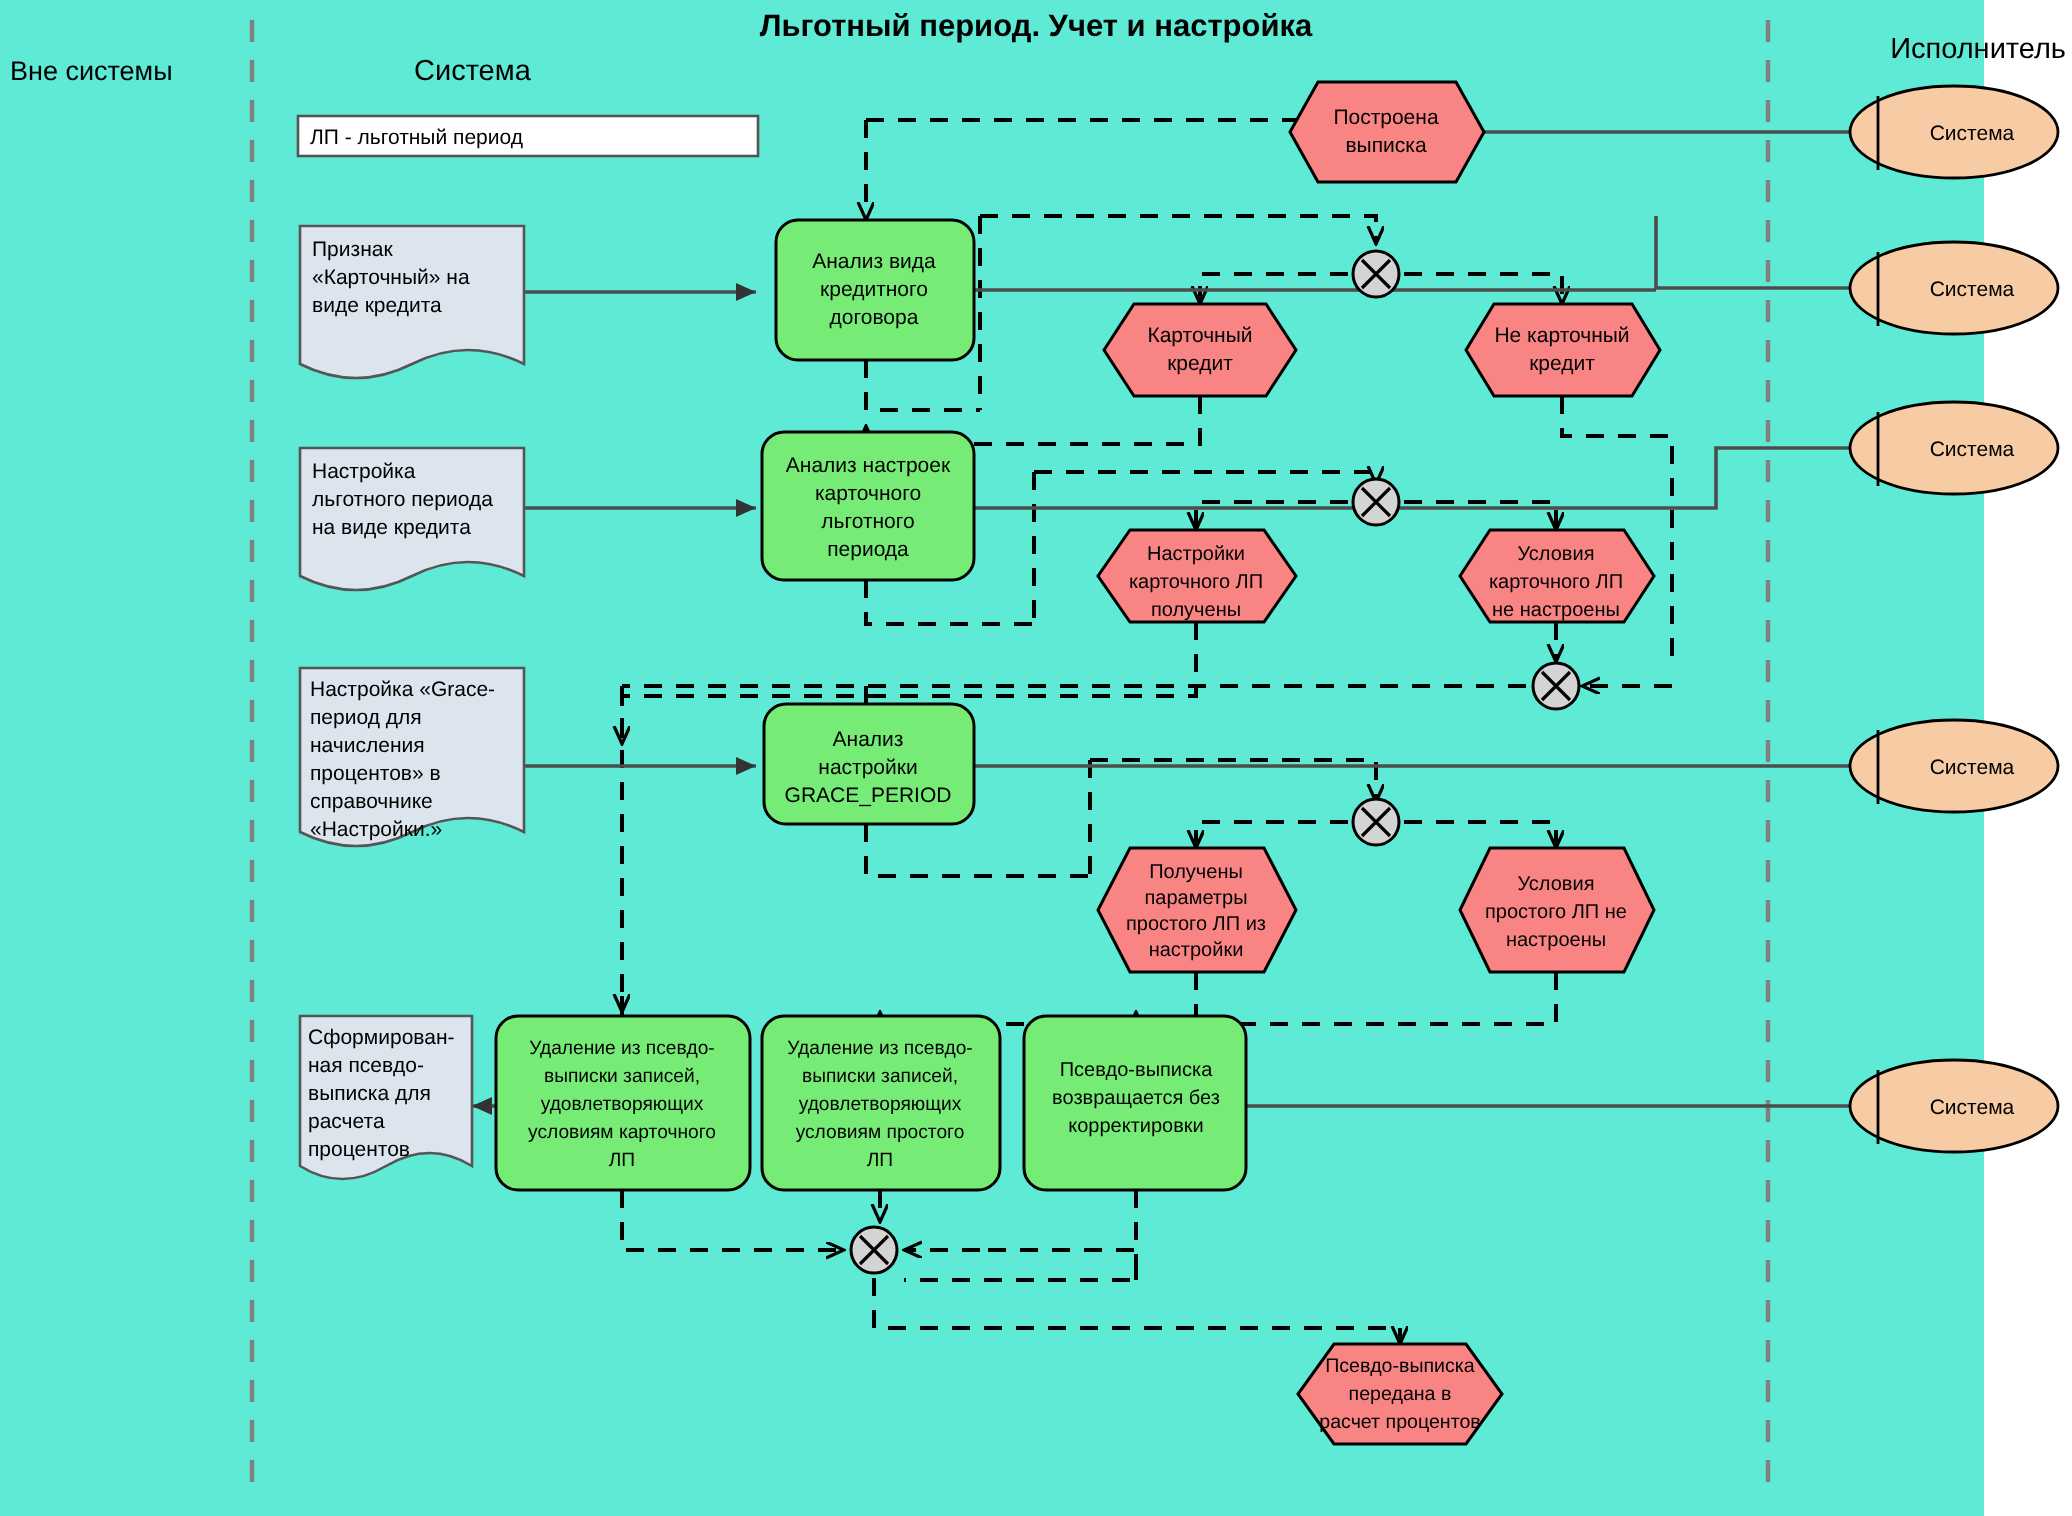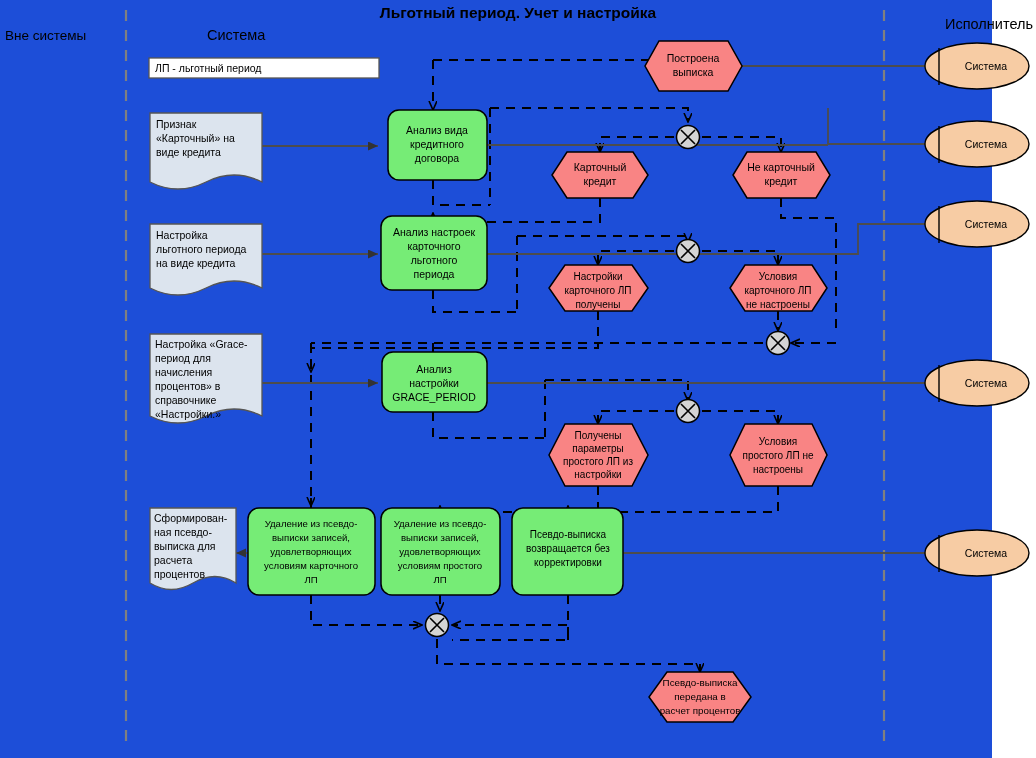--- a/index.html
+++ b/index.html
@@ -1,18 +1,18 @@
 <!DOCTYPE html>
 <html><head>
 <meta charset="utf-8">
 <style>
   html,body{margin:0;padding:0;background:#ffffff;}
   body{width:1036px;height:758px;overflow:hidden;
        font-family:"Liberation Sans","DejaVu Sans",sans-serif;}
-  #stage{position:relative;width:992px;height:758px;background:#1d4ed8;}
+  #stage{position:relative;width:992px;height:758px;background:#5eead4;}
   svg{position:absolute;left:0;top:0;width:1036px;height:758px;}
   text{font-family:"Liberation Sans","DejaVu Sans",sans-serif;}
 </style>
 </head>
 <body>
 
 <div id="stage">
 <svg viewBox="0 0 1036 758" xmlns="http://www.w3.org/2000/svg">
 
   <defs>

